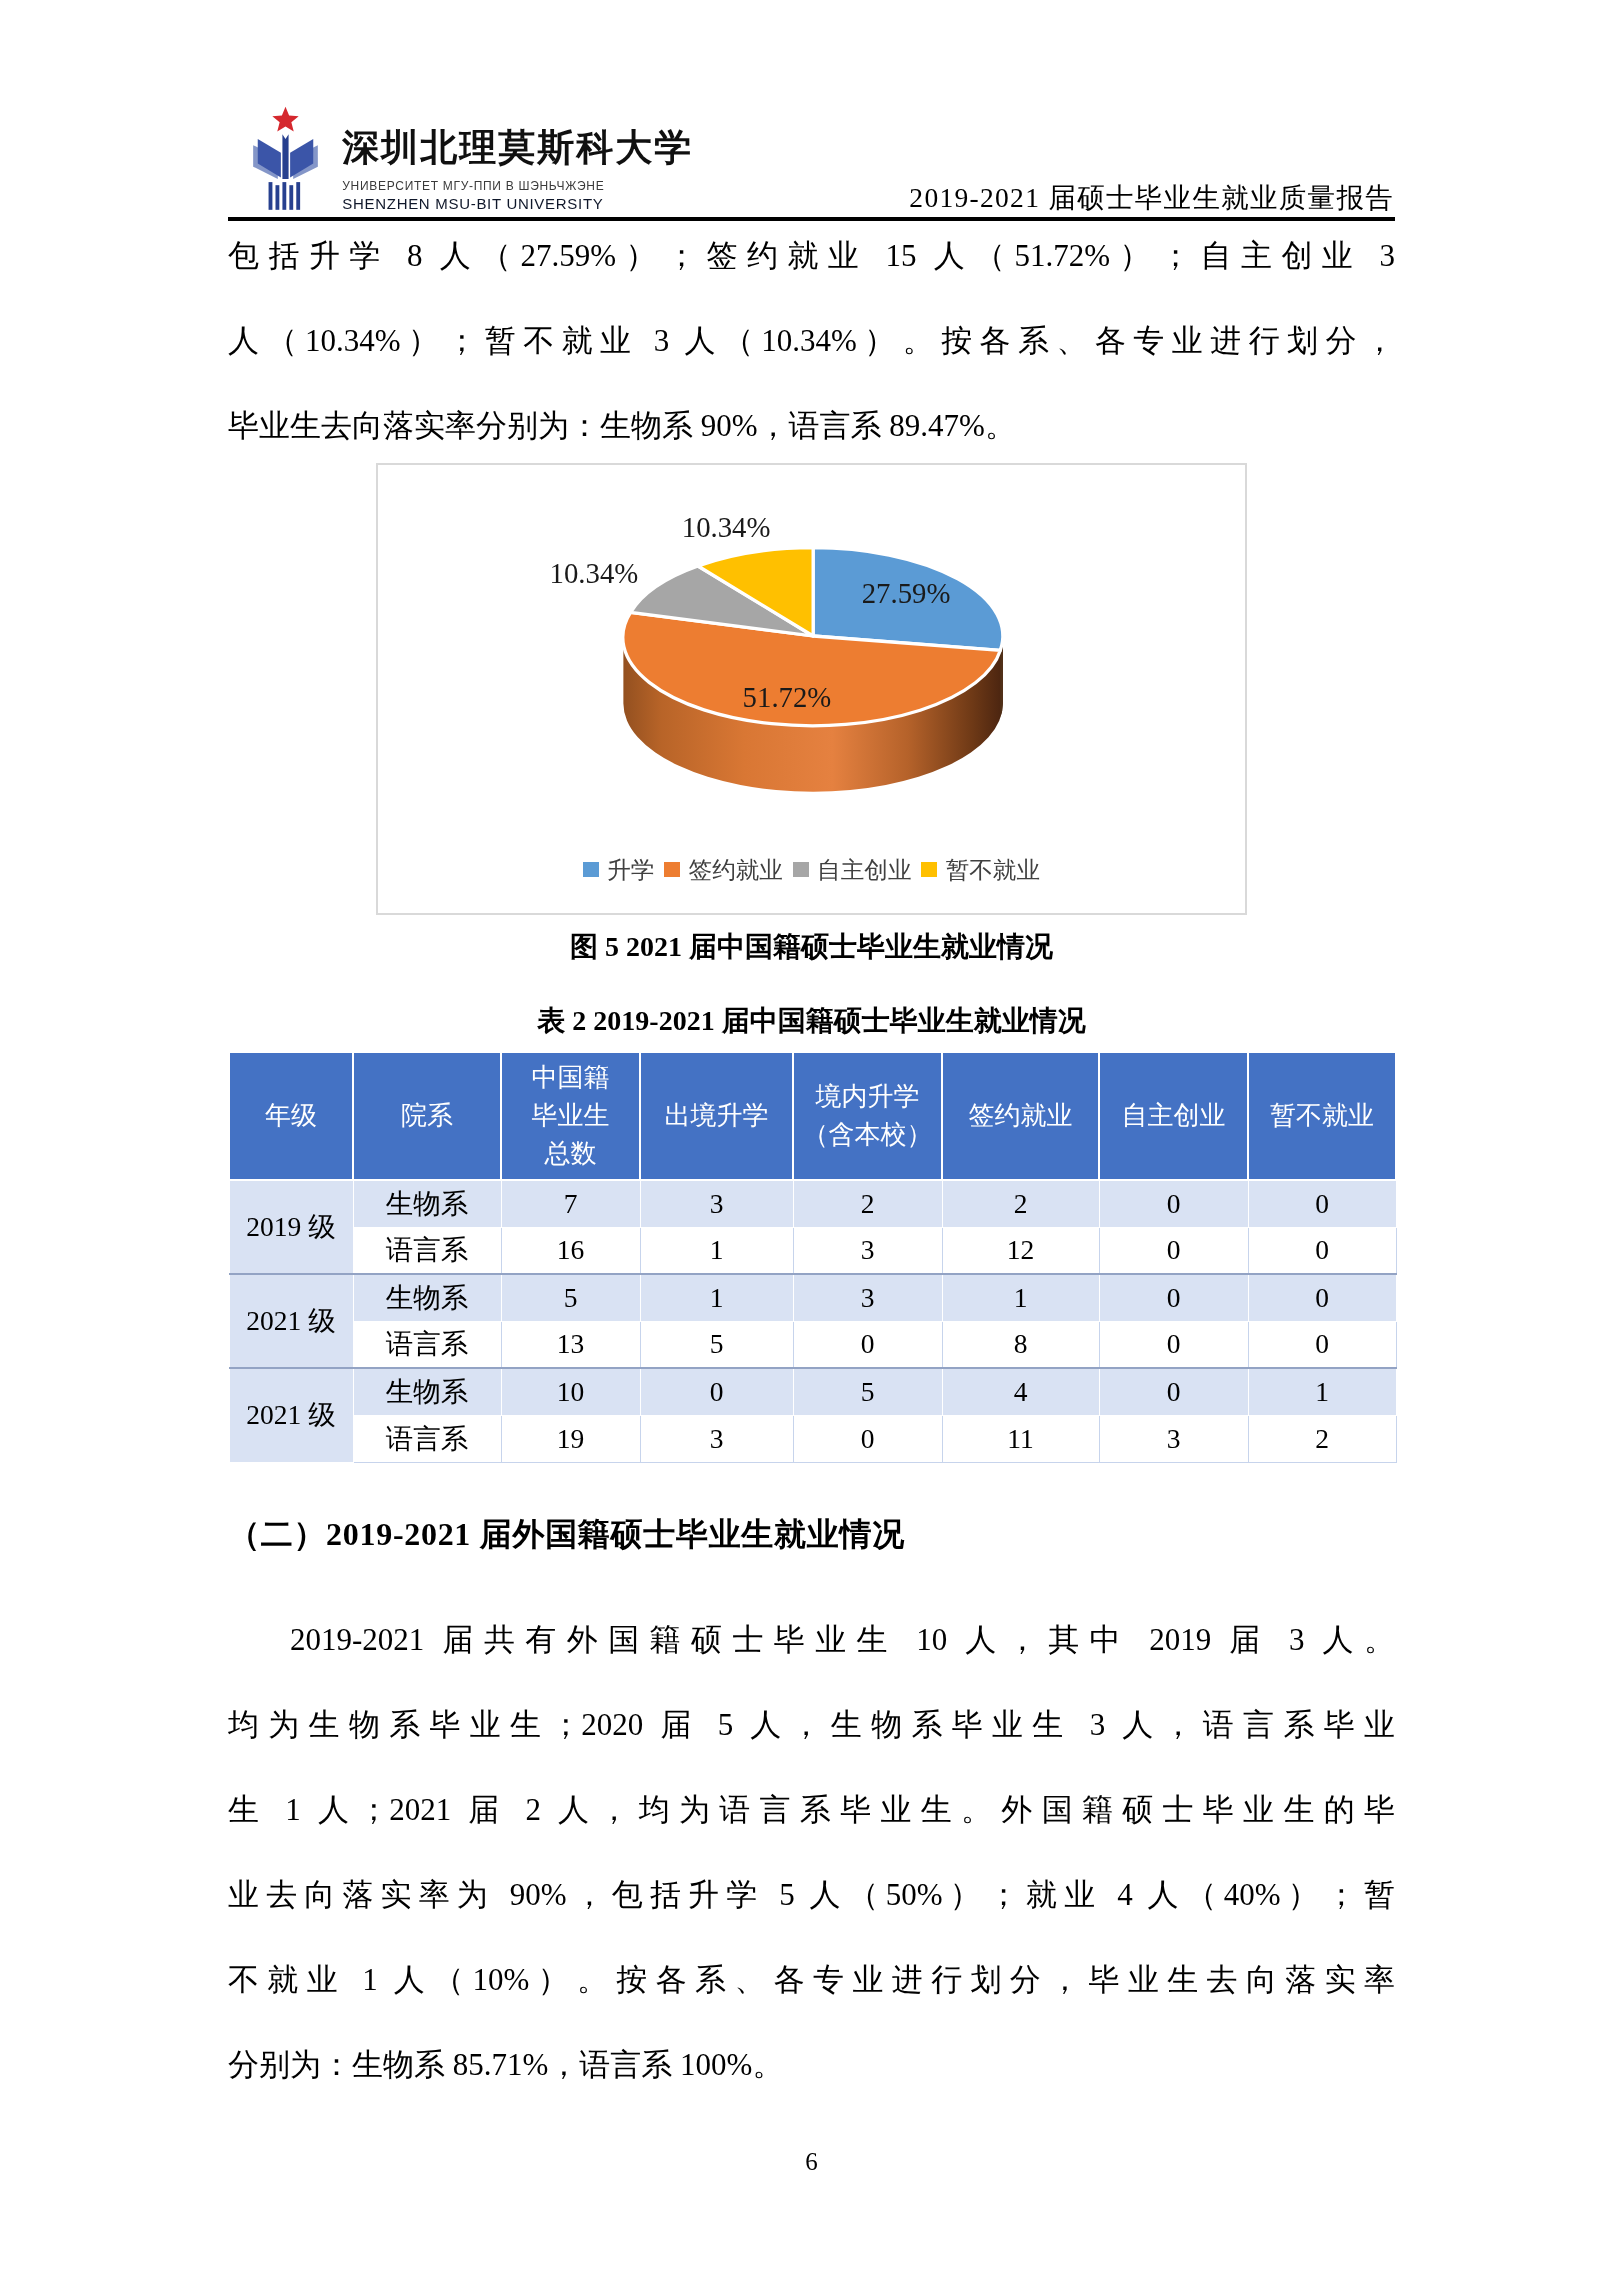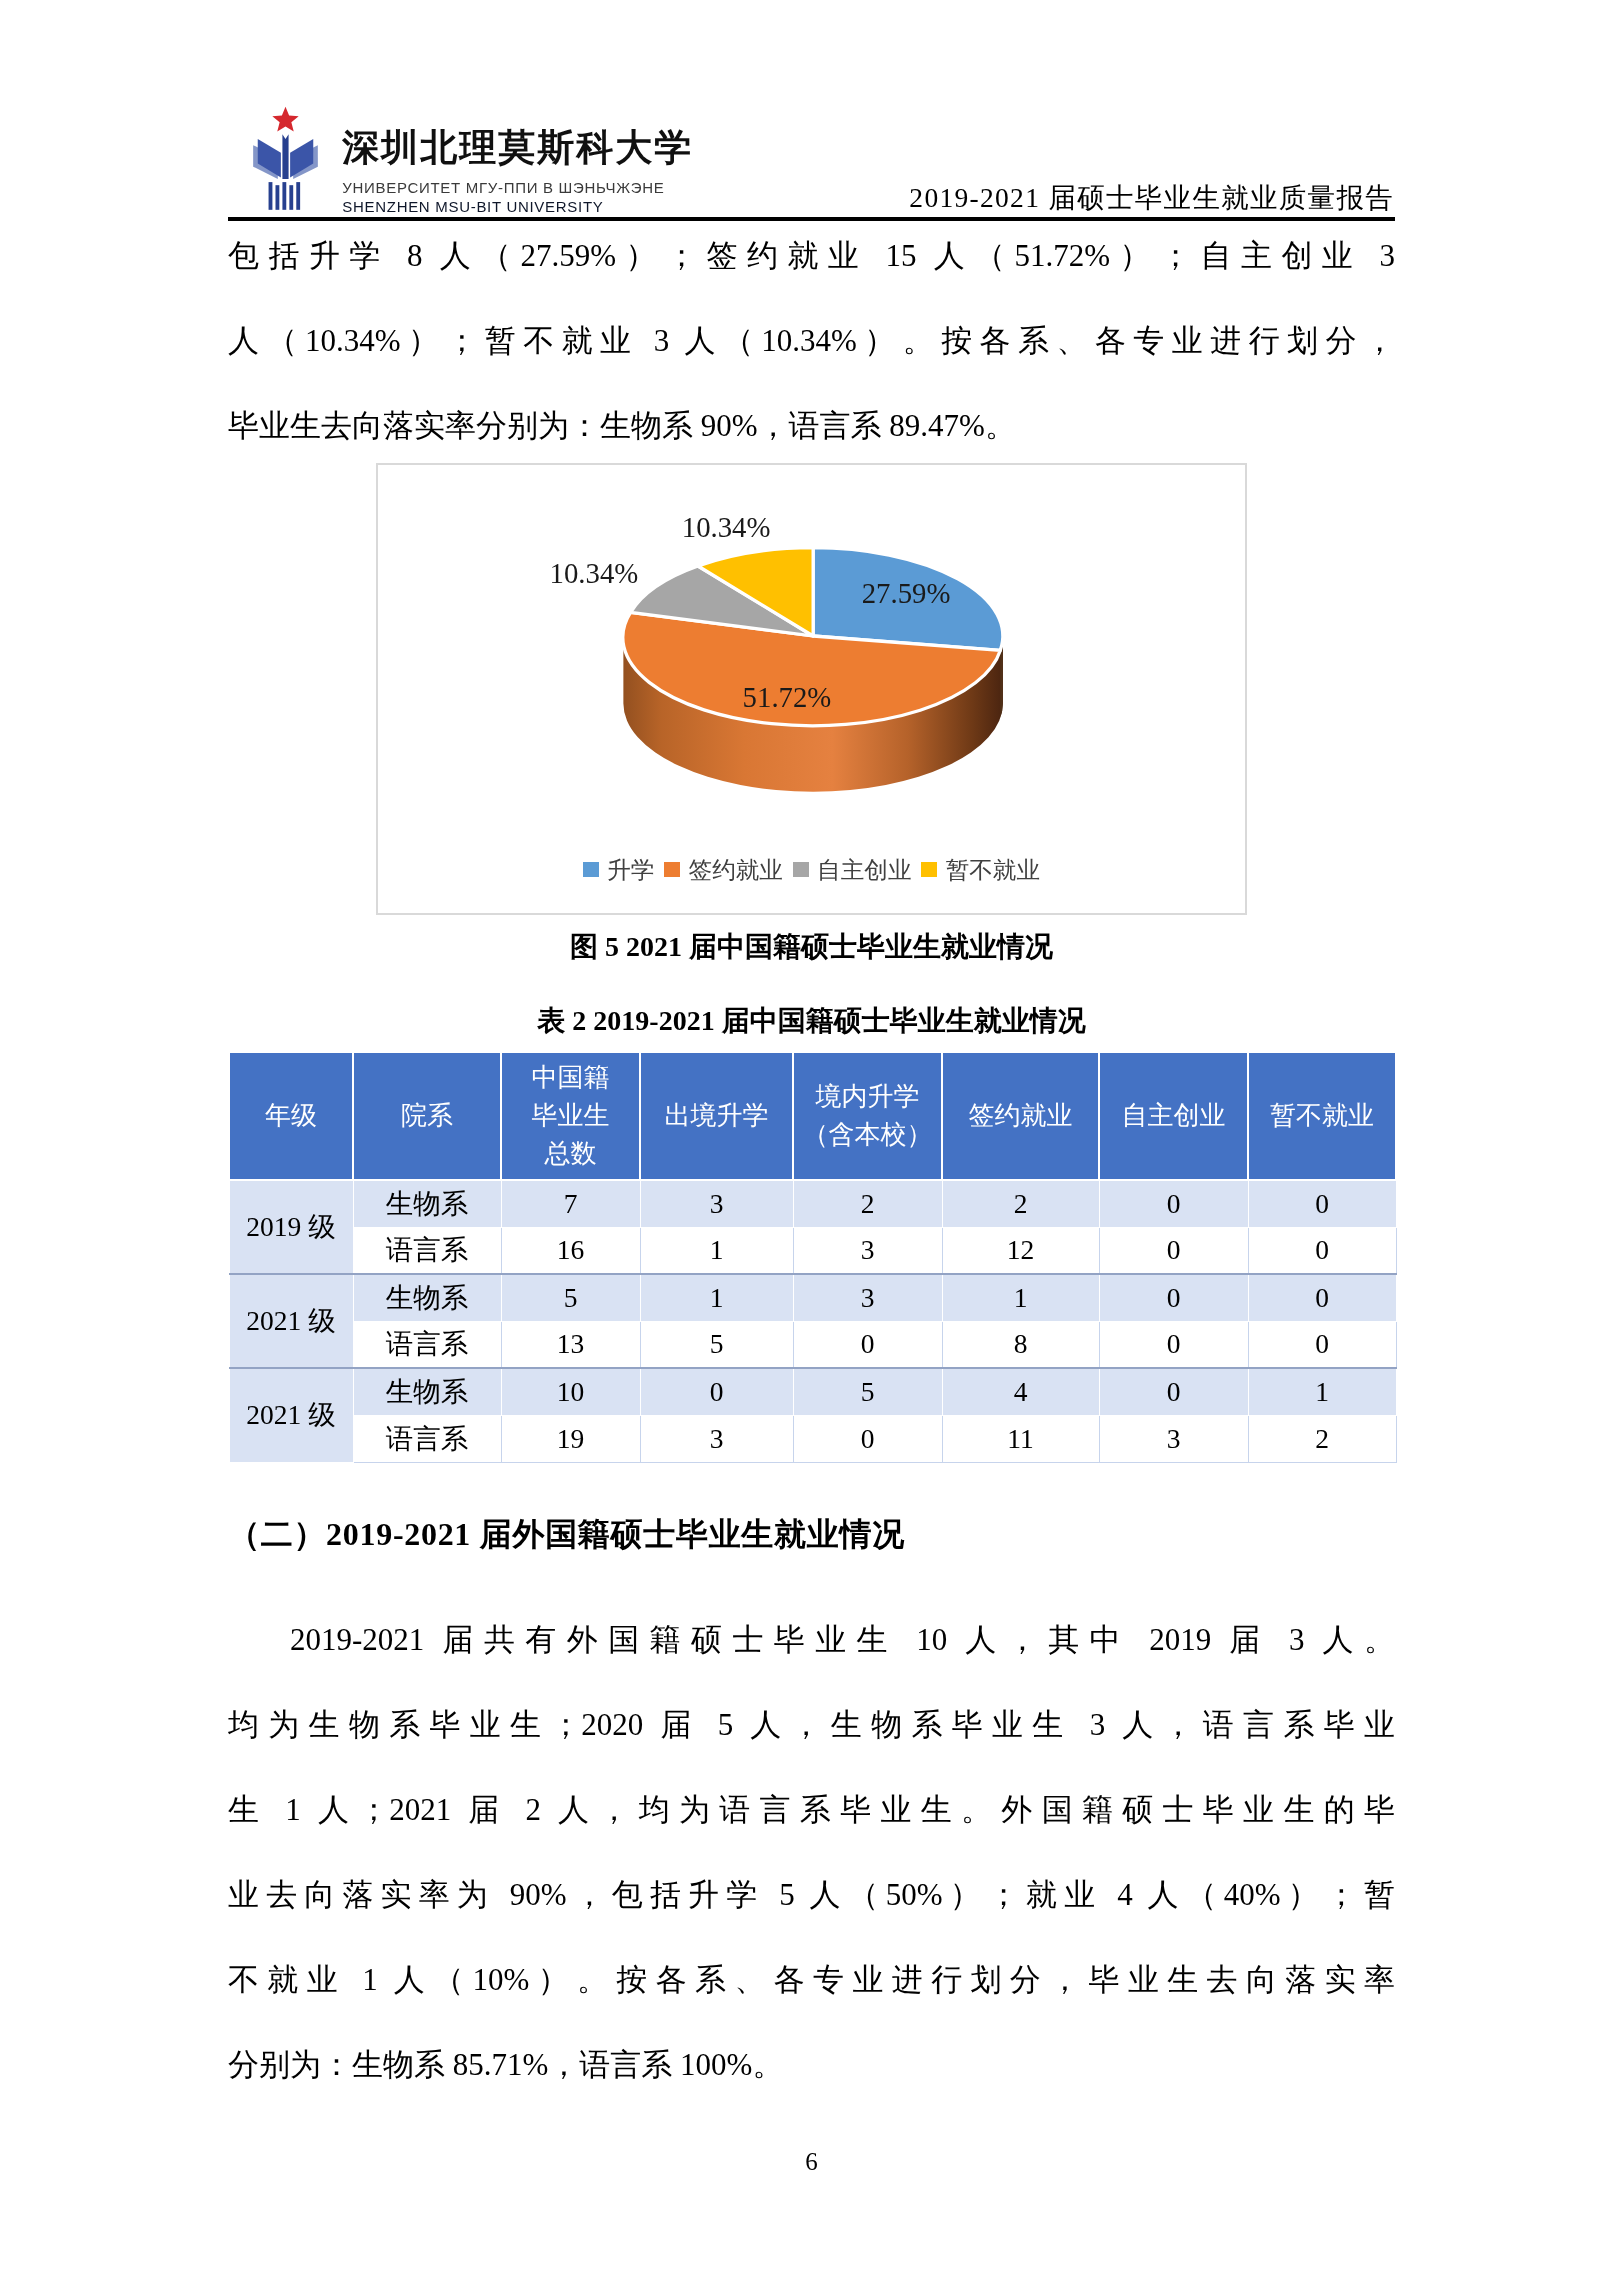--- a/index.html
+++ b/index.html
@@ -7,21 +7,21 @@
   .page {
     position:relative; width:1623px; height:2295px; background:#ffffff;
     font-family:"Liberation Serif","DejaVu Serif",serif; color:#000;
     margin:0 auto; overflow:hidden;
   }
   
   .hdr-logo { position:absolute; left:247px; top:105px; width:458px; height:111px; display:flex; }
   .emblem { width:77px; height:108px; flex:0 0 auto; }
   .hdr-text { margin-left:18.3px; padding-top:18.3px; }
   .uni-cn { font-size:37px; font-weight:bold; letter-spacing:2px; color:#101010; font-family:"Liberation Serif","DejaVu Serif",serif; }
-  .uni-ru { font-size:15px; color:#3a3a3a; margin-top:5.9px; letter-spacing:0.7px; font-family:"Liberation Sans","DejaVu Sans",sans-serif; }
+  .uni-ru { font-size:12px; color:#3a3a3a; margin-top:5.9px; letter-spacing:0.7px; font-family:"Liberation Sans","DejaVu Sans",sans-serif; }
   .uni-en { font-size:15px; color:#0f172a; margin-top:2px; letter-spacing:0.7px; font-family:"Liberation Sans","DejaVu Sans",sans-serif; }
   .hdr-title { position:absolute; right:229px; top:168px; font-size:27.5px; letter-spacing:1.3px; color:#000;margin-top:12px; }
   .hdr-rule { position:absolute; left:228px; top:217px; width:1167px; height:3.9px; background:#000; }
   
   .para { position:absolute; left:228px; width:1167px; font-size:31px; color:#000; }
   .para .ln { height:85px; line-height:85px; white-space:nowrap; }
   .para .ln.just { text-align:justify; text-align-last:justify; white-space:normal; overflow:hidden; }
   #intro { top:213px; }
   #para2 { top:1597px; }
   #para2 .ln.indent { text-indent:62px; }

